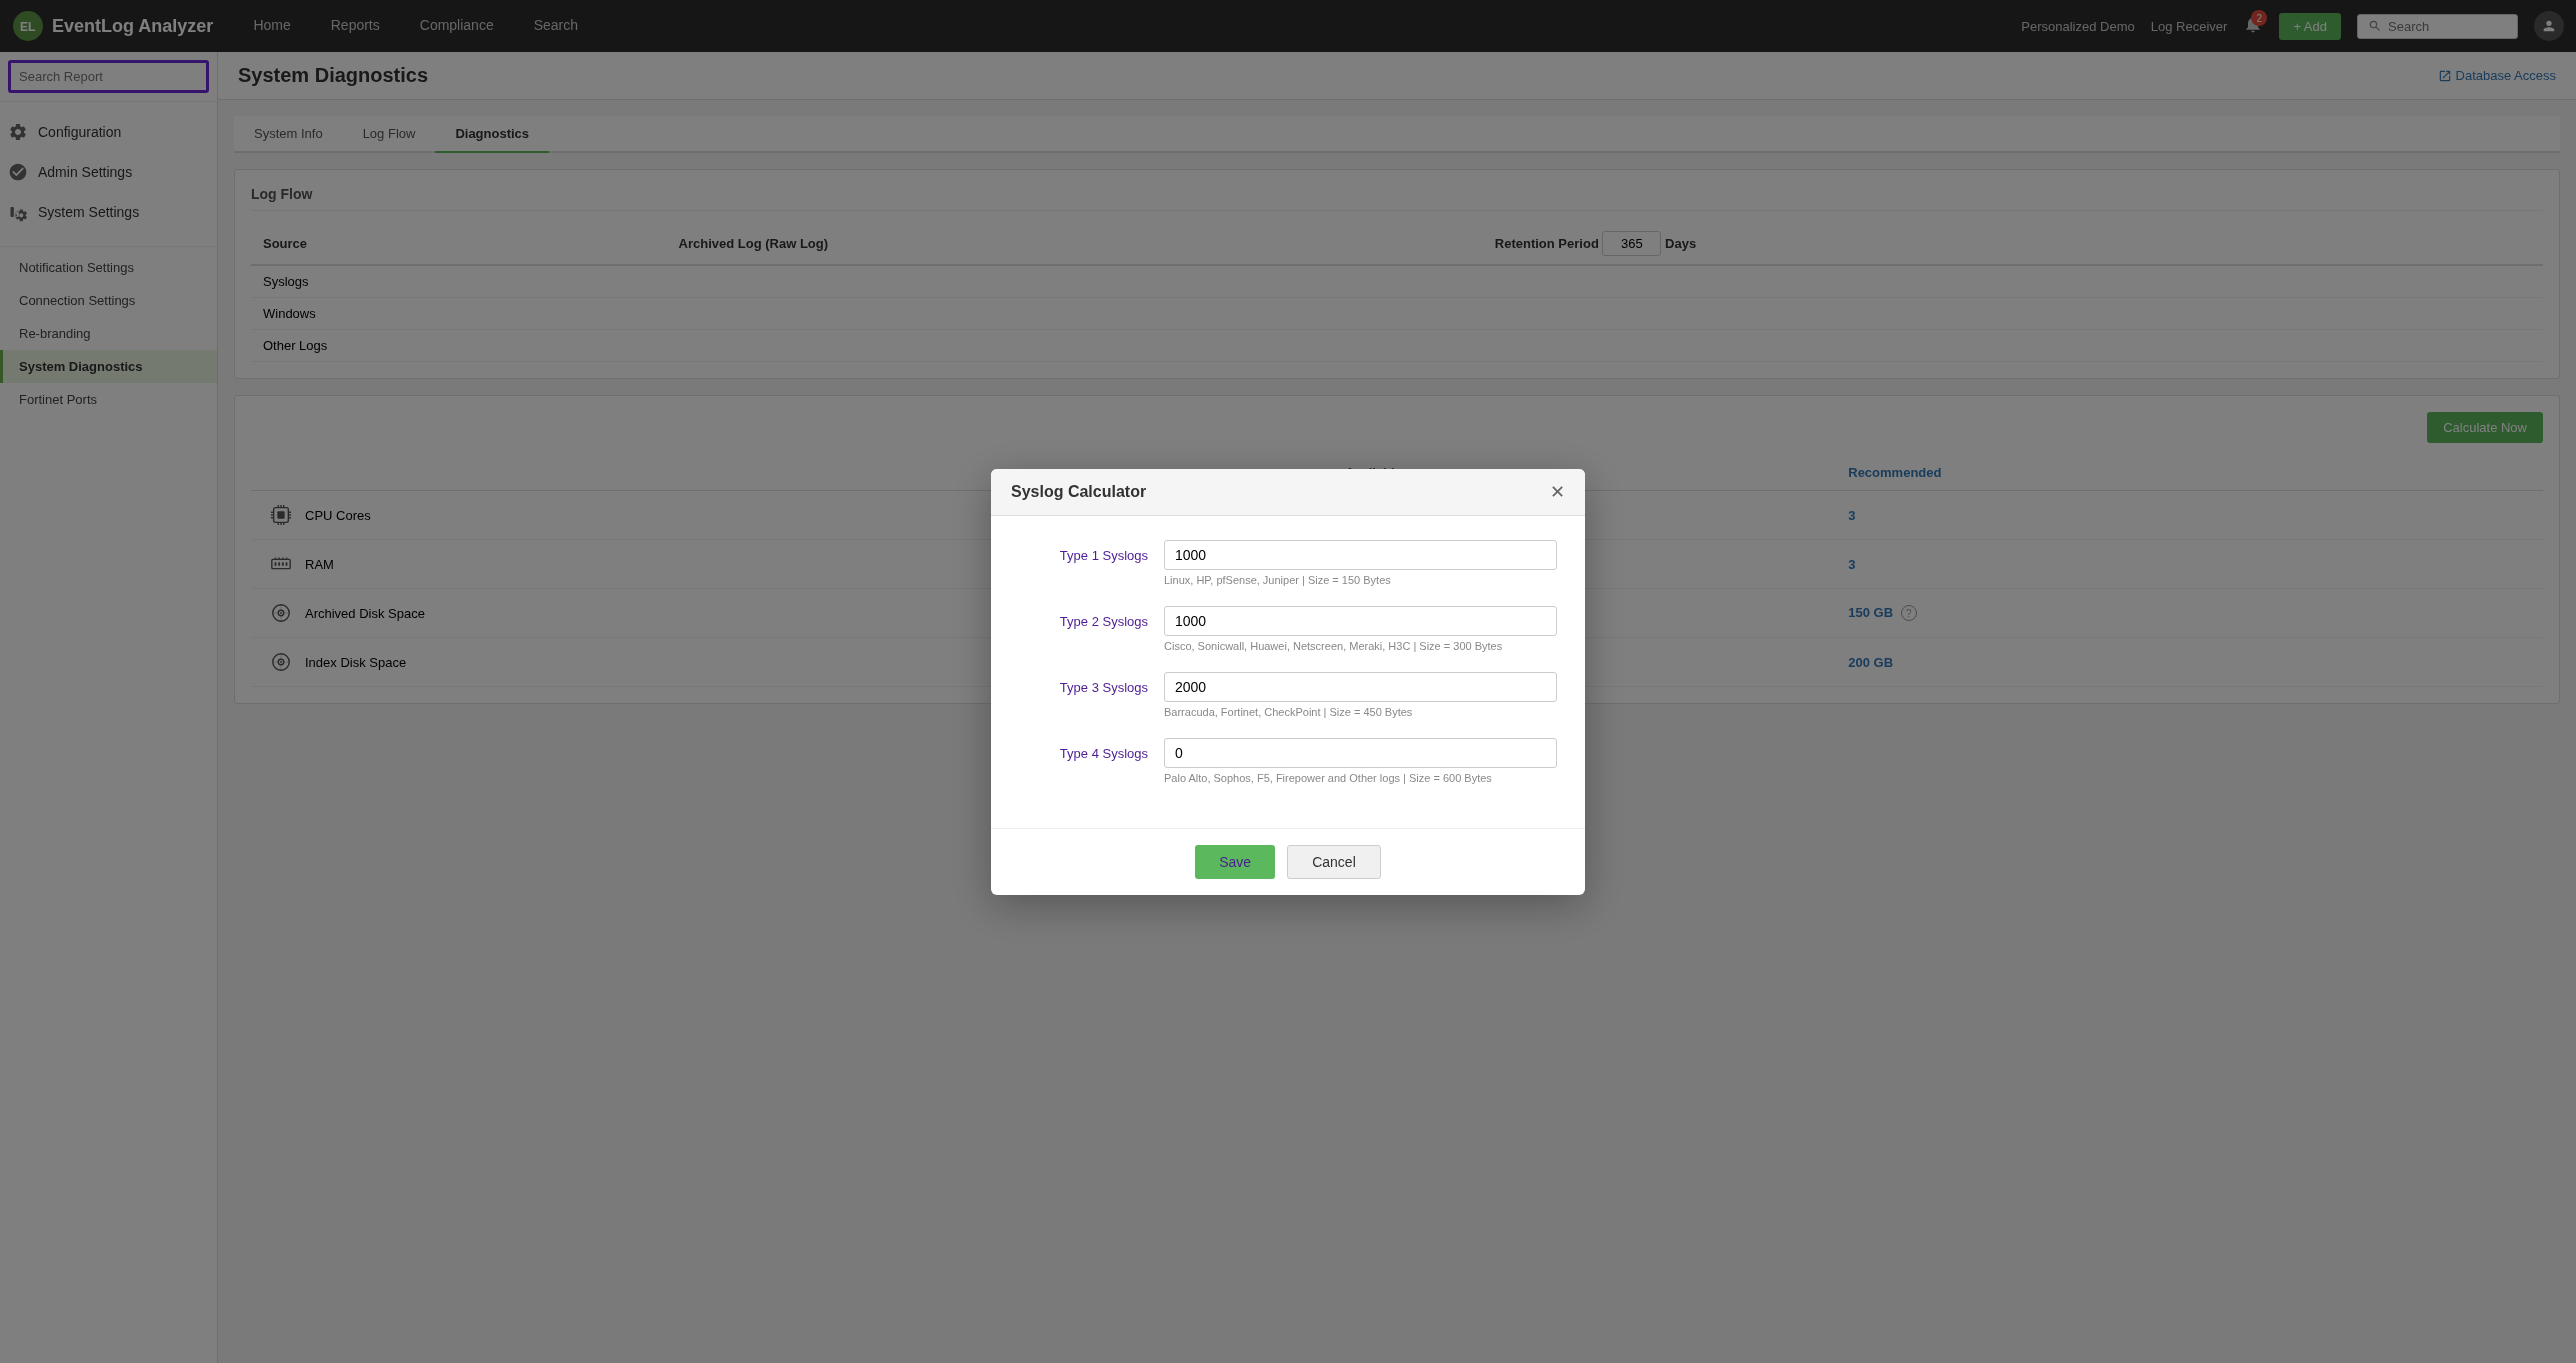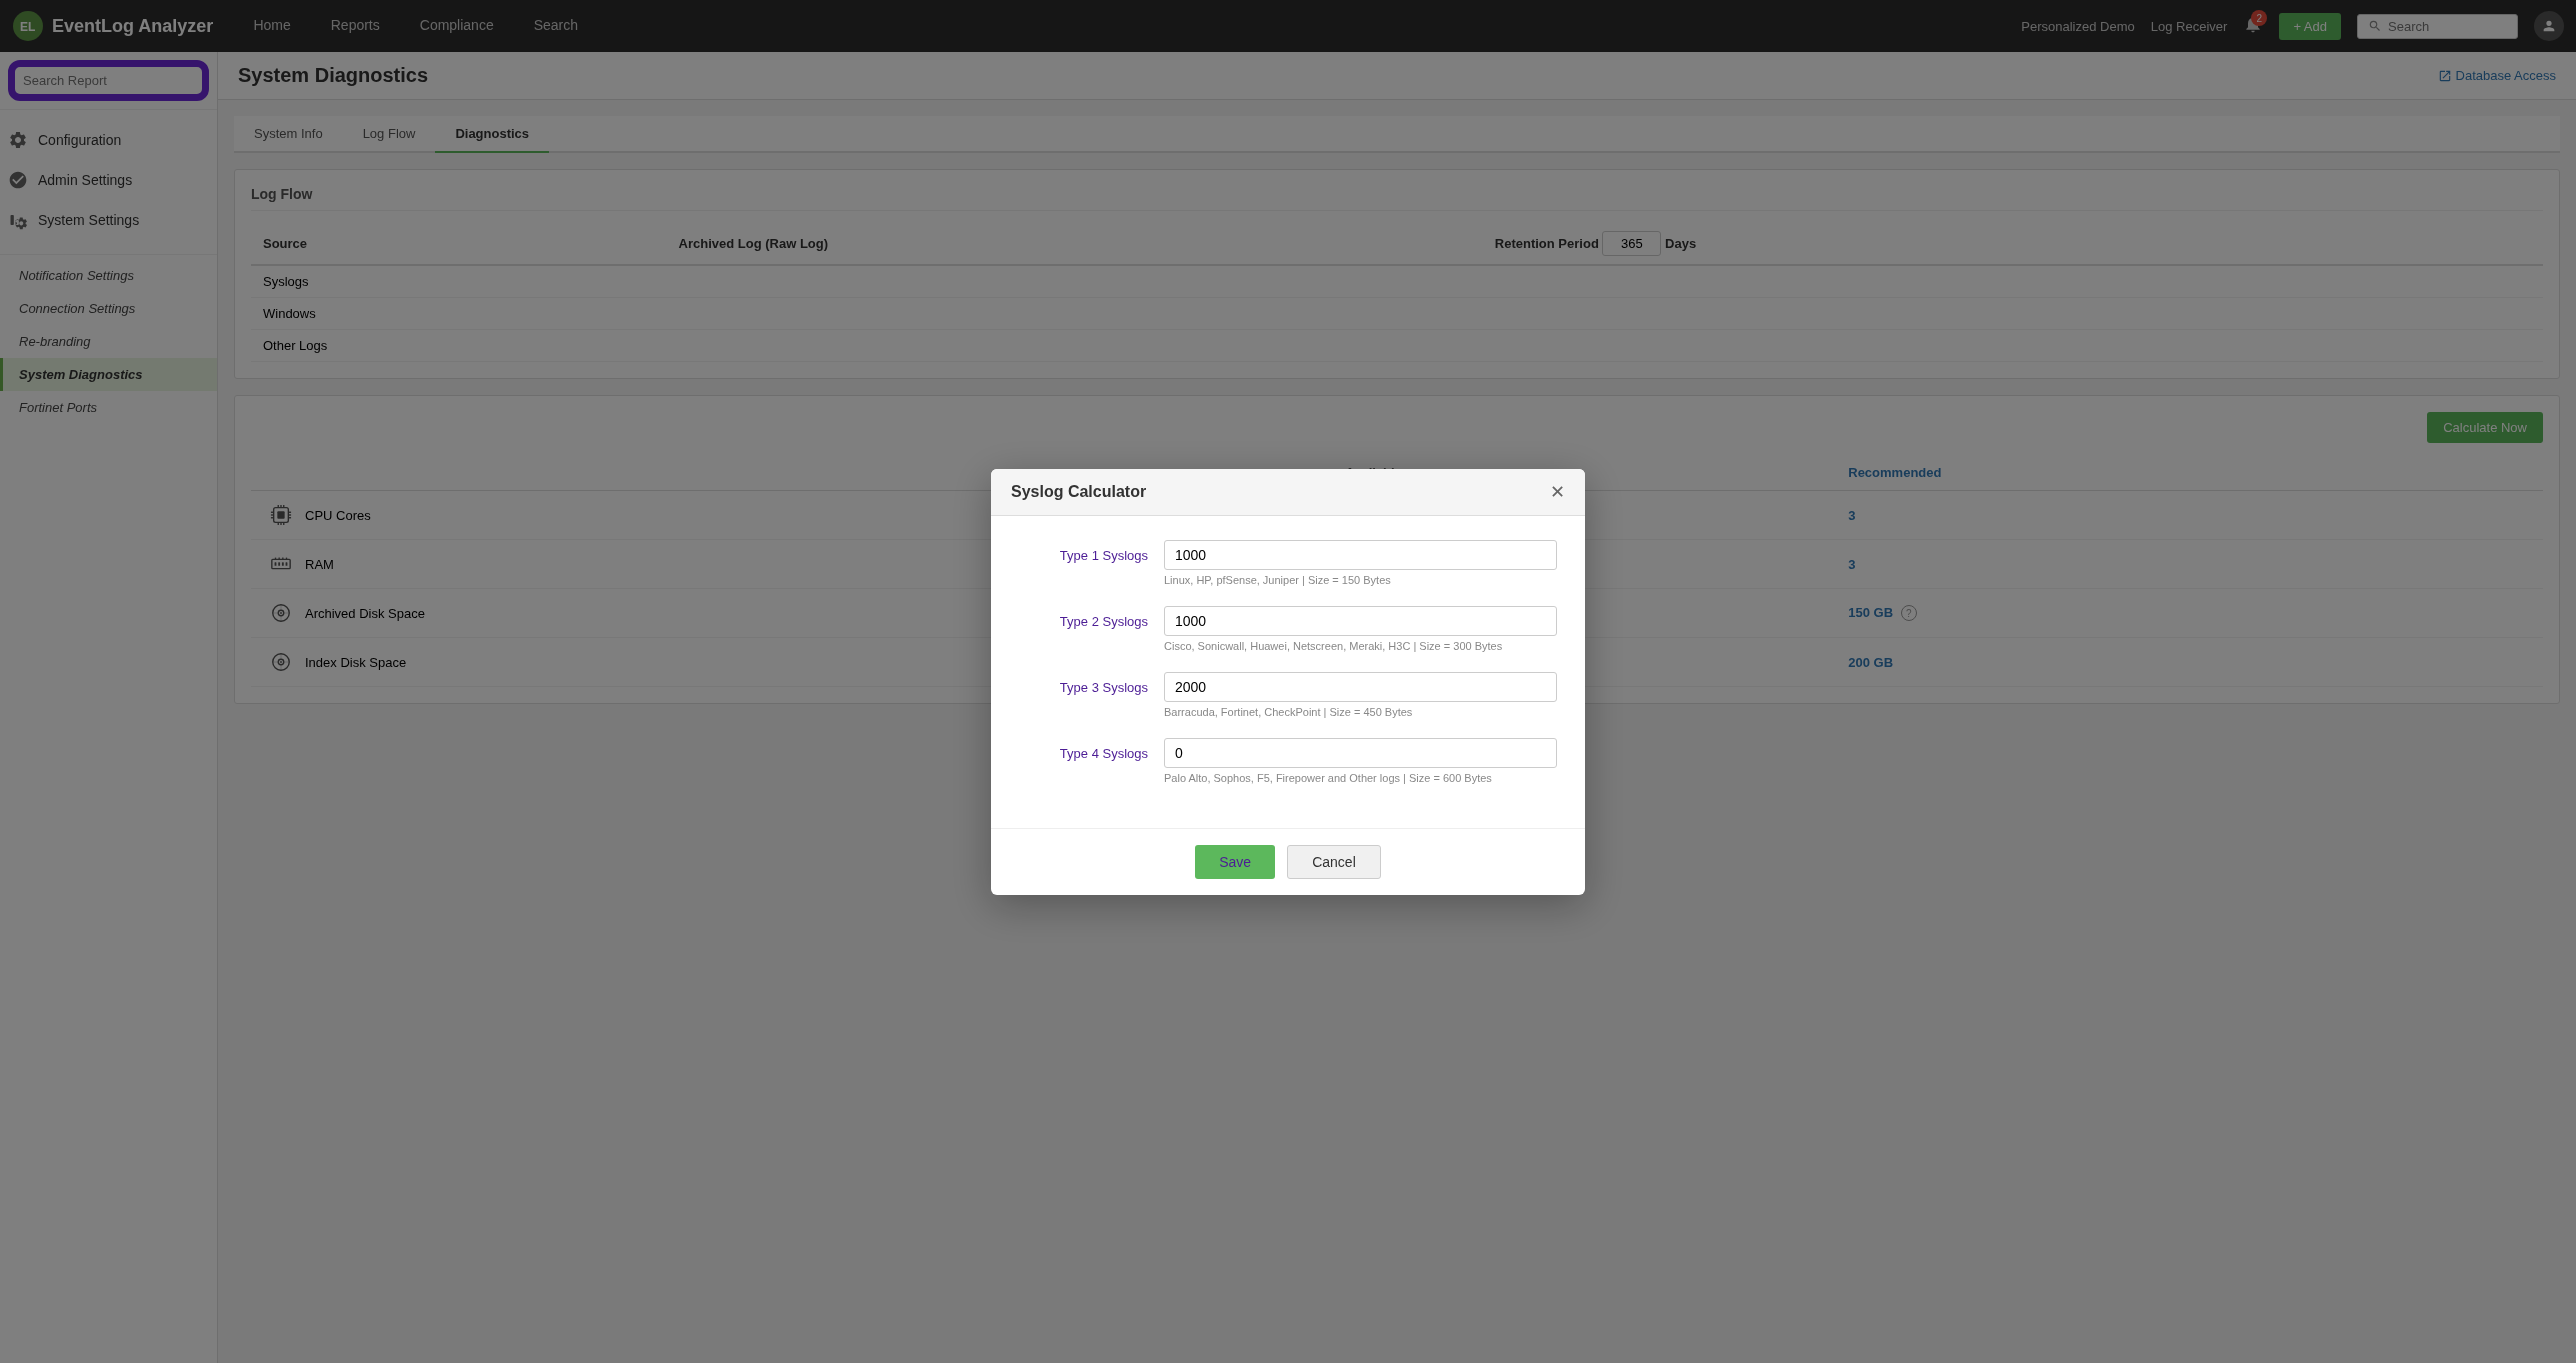--- a/index.html
+++ b/index.html
@@ -124,22 +124,22 @@
       overflow-y: auto;
       flex-shrink: 0;
     }
     .search-report-box {
       padding: 8px;
       border-bottom: 1px solid #eee;
     }
     .search-report-box input {
       width: 100%;
       padding: 6px 8px;
-      border: 7px solid #6d28d9;
-      border-radius: 12px;
+      border: 3px solid #6d28d9;
+      border-radius: 3px;
       font-size: 13px;
       outline: none;
     }
     .sidebar-section {
       padding: 10px 0;
     }
     .sidebar-section-item {
       display: flex;
       align-items: center;
       gap: 10px;
@@ -148,21 +148,20 @@
       font-size: 14px;
       color: #333;
     }
     .sidebar-section-item svg { flex-shrink: 0; }
     .sidebar-nav-item {
       padding: 9px 16px;
       font-size: 13px;
       cursor: pointer;
       color: #444;
       border-left: 3px solid transparent;
-      font-style: italic;
     }
     .sidebar-nav-item.active {
       background: #e8f5e0;
       border-left: 3px solid #6ab04c;
       color: #333;
       font-weight: bold;
     }
     .sidebar-divider { height: 1px; background: #eee; margin: 4px 0; }
 
     

